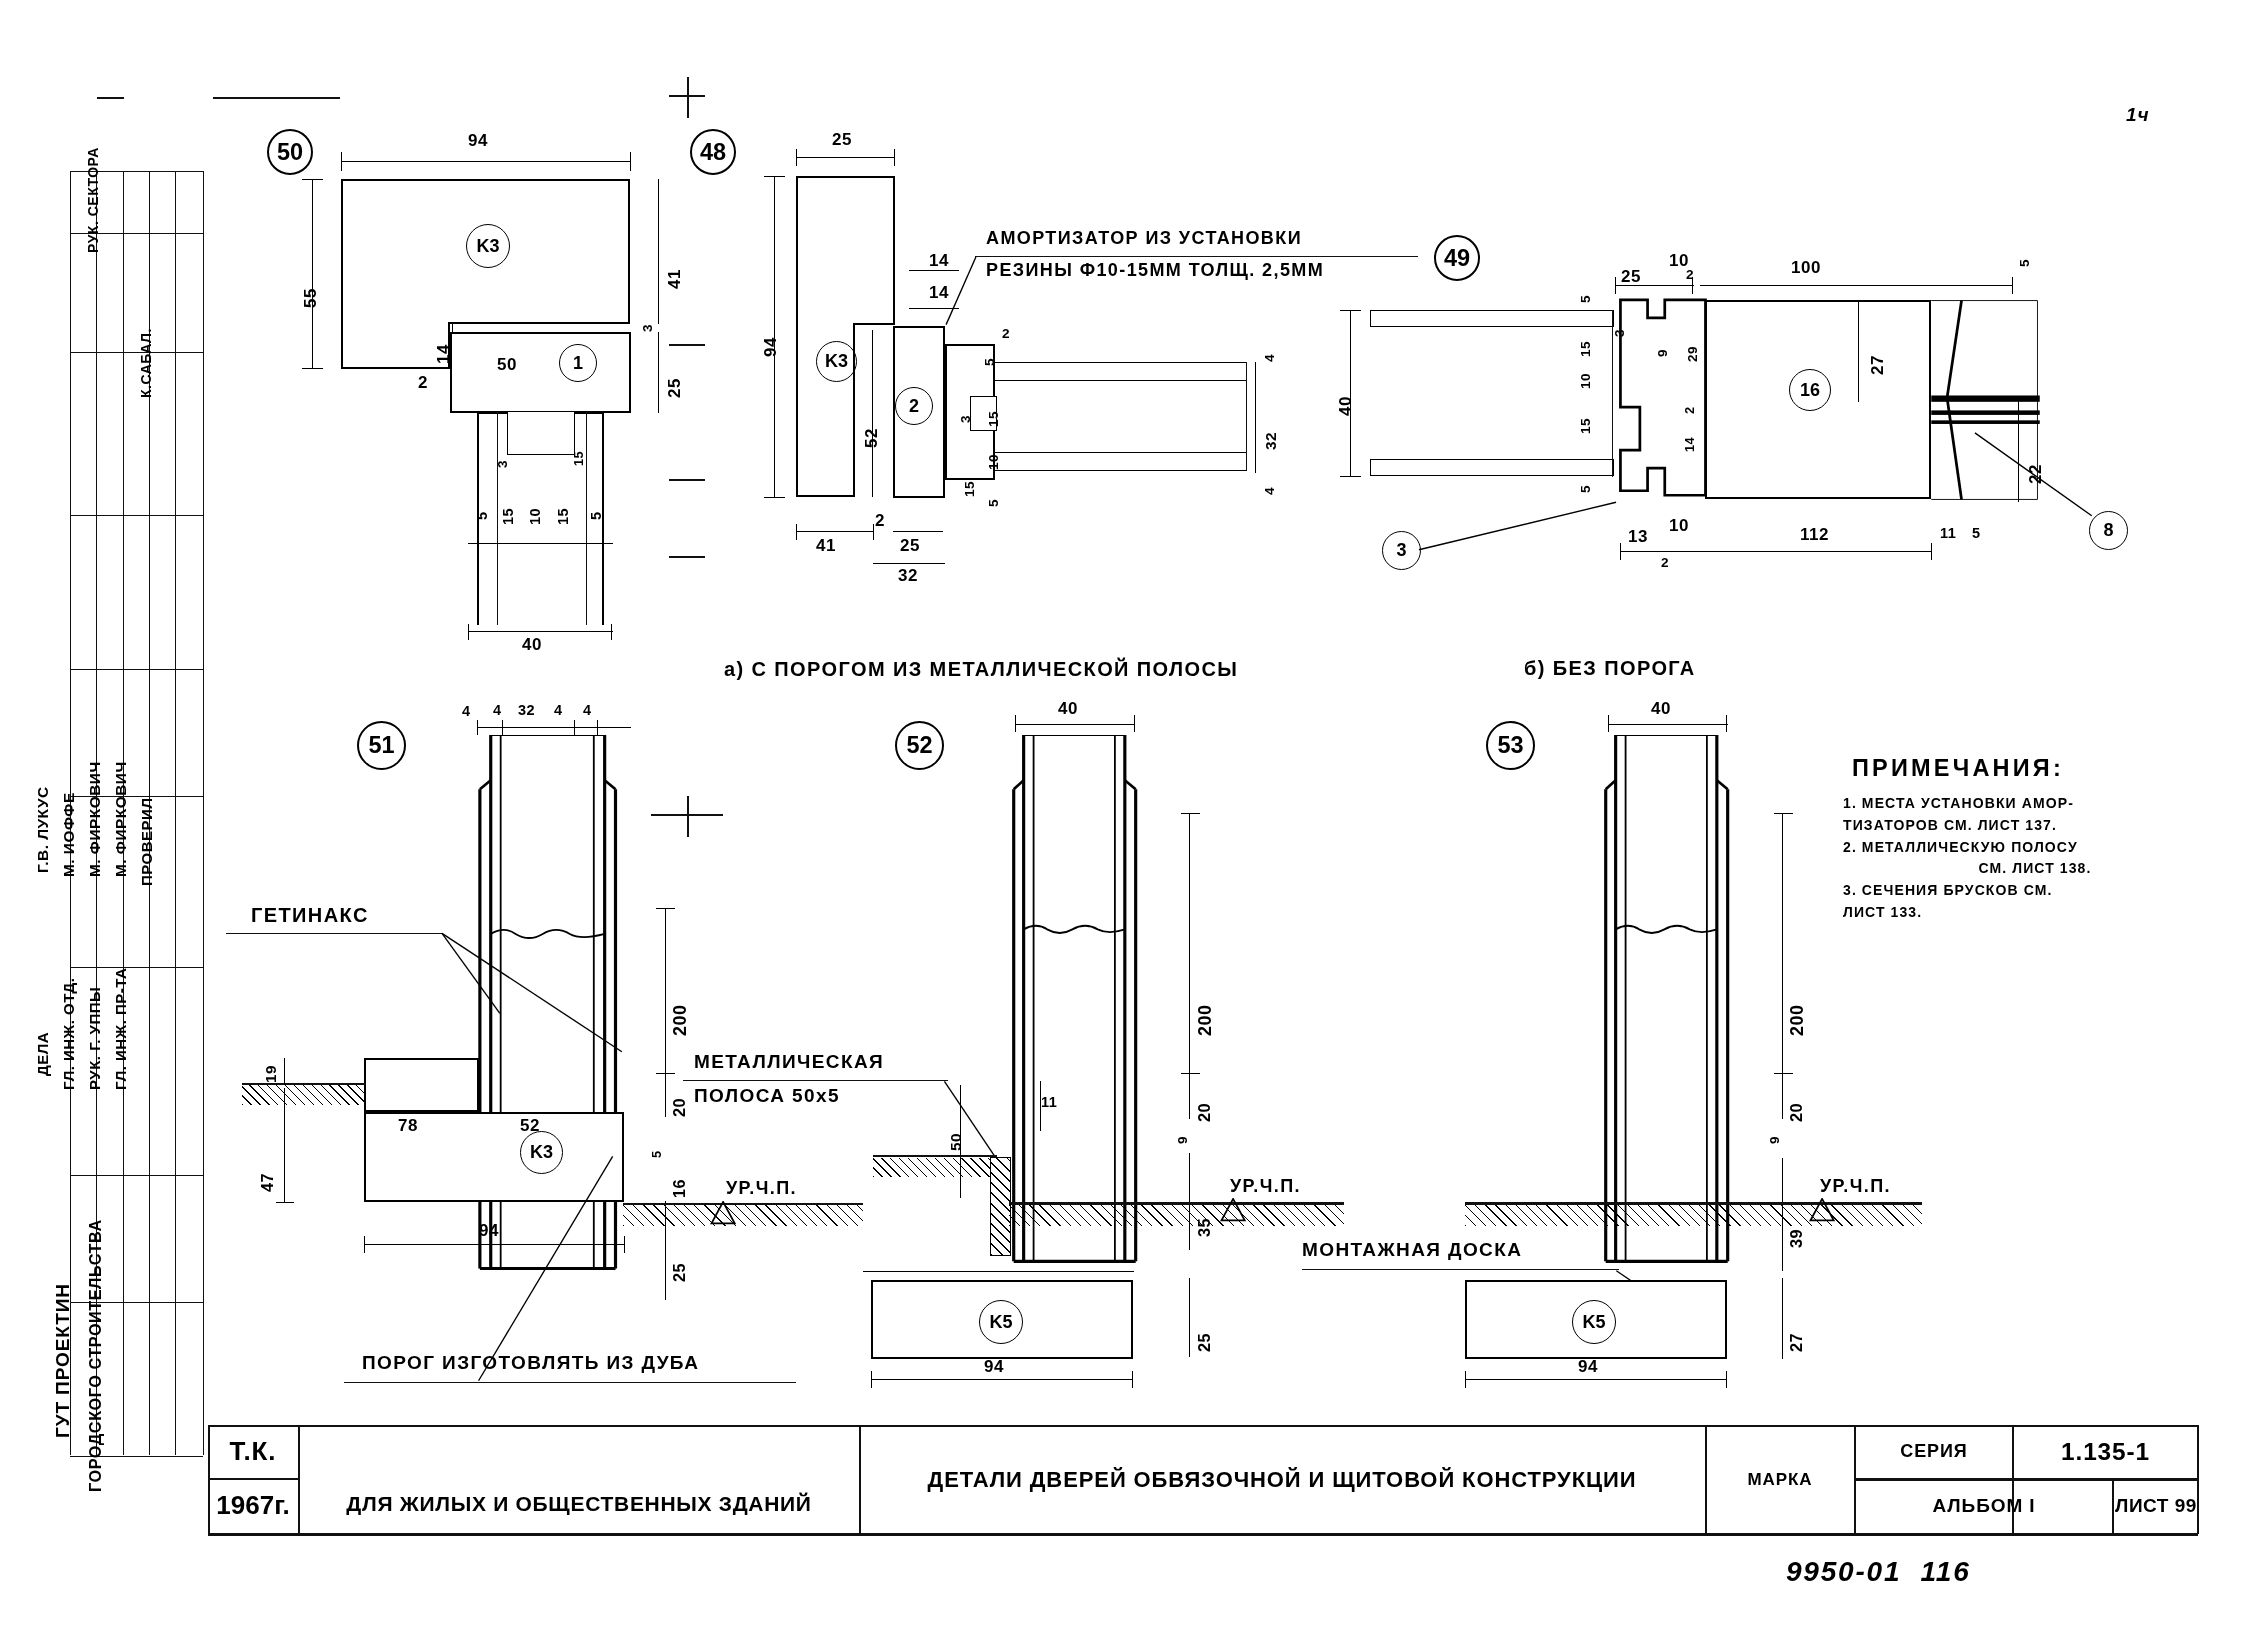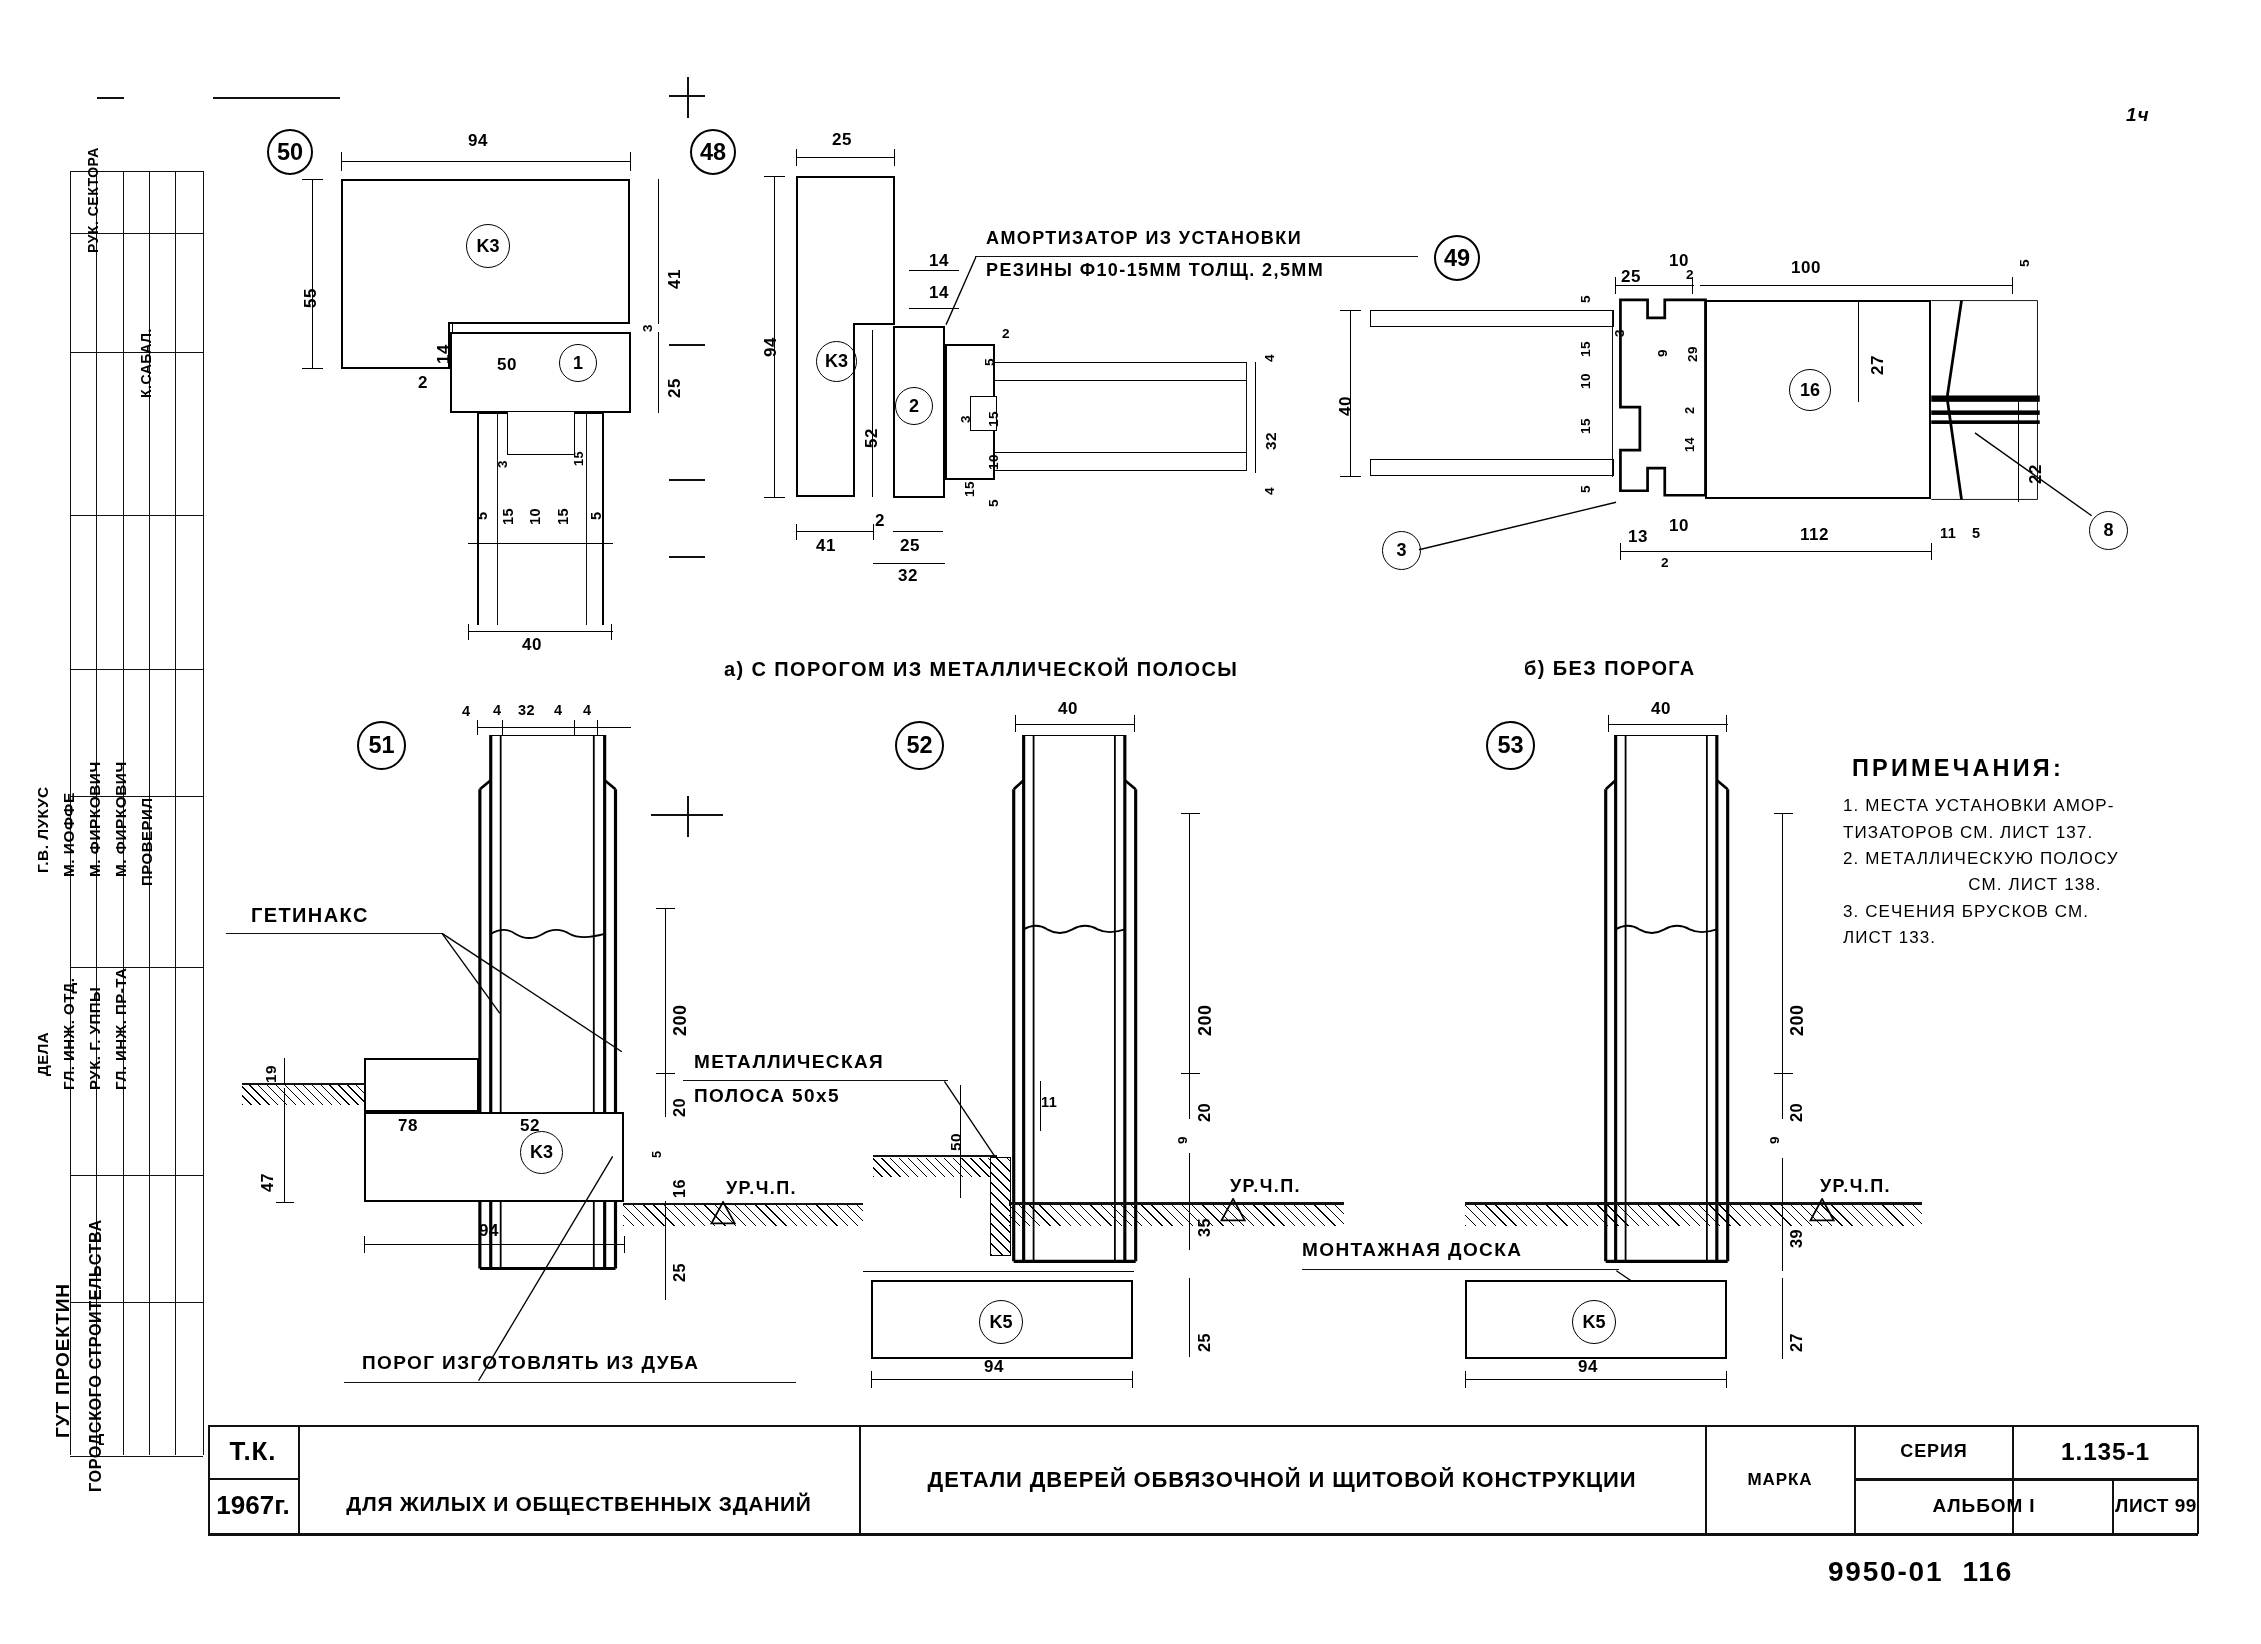--- a/index.html
+++ b/index.html
@@ -22,21 +22,21 @@
   .thinbox{position:absolute;border:0.9px solid #000;box-sizing:border-box;background:#fff;}
   .dimline{position:absolute;background:#000;height:0.9px;}
   .dimvline{position:absolute;background:#000;width:0.9px;}
   .tick{position:absolute;background:#000;}
   .hatch{position:absolute;background:
      repeating-linear-gradient(45deg,#000 0px,#000 0.9px,transparent 0.9px,transparent 6.3px);}
   .ground{position:absolute;background:
      repeating-linear-gradient(45deg,#000 0px,#000 0.9px,transparent 0.9px,transparent 7.2px);}
   .tb-cell{position:absolute;box-sizing:border-box;display:flex;align-items:center;justify-content:center;text-align:center;}
   .rot{transform-origin:left top;transform:rotate(-90deg);white-space:nowrap;}
-  .note{font-size:17px;font-weight:normal;letter-spacing:1.1px;line-height:1.55;}
+  .note{font-size:14px;font-weight:bold;letter-spacing:1.1px;line-height:1.55;}
 </style>
 </head>
 <body>
 
 <div id="sheet">
 
   <div class="txt" style="left:2126px;top:104px;font-size:19px;font-style:italic;">1ч</div>
 
   <div class="abs" style="left:70px;top:81px;width:140px;height:1375px;">
 
@@ -579,21 +579,21 @@
       <span class="txt" style="position:relative;font-size:24.4px;letter-spacing:0.9px;">1.135-1</span>
     </div>
     <div class="tb-cell" style="left:1648px;top:55px;width:256px;height:52px;">
       <span class="txt" style="position:relative;font-size:19px;letter-spacing:0.9px;">АЛЬБОМ I</span>
     </div>
     <div class="tb-cell" style="left:1906px;top:55px;width:84px;height:52px;">
       <span class="txt" style="position:relative;font-size:19px;letter-spacing:0.5px;">ЛИСТ 99</span>
     </div>
   </div>
 
-  <div class="txt" style="left:1828px;top:1556px;font-size:28px;letter-spacing:1.8px;">9950-01  116</div>
+  <div class="txt" style="left:1786px;top:1556px;font-size:28px;font-style:italic;letter-spacing:1.8px;">9950-01  116</div>
 
   <div class="ln hl" style="left:669px;top:95px;width:36px;height:1.8px;"></div>
   <div class="ln hl" style="left:669px;top:344px;width:36px;height:1.8px;"></div>
   <div class="ln hl" style="left:669px;top:479px;width:36px;height:1.8px;"></div>
   <div class="ln hl" style="left:669px;top:556px;width:36px;height:1.8px;"></div>
   <div class="ln vl" style="left:687px;top:77px;height:41px;width:1.8px;"></div>
   <div class="ln hl" style="left:651px;top:814px;width:72px;height:1.8px;"></div>
   <div class="ln vl" style="left:687px;top:796px;height:41px;width:1.8px;"></div>
 
 </div>

